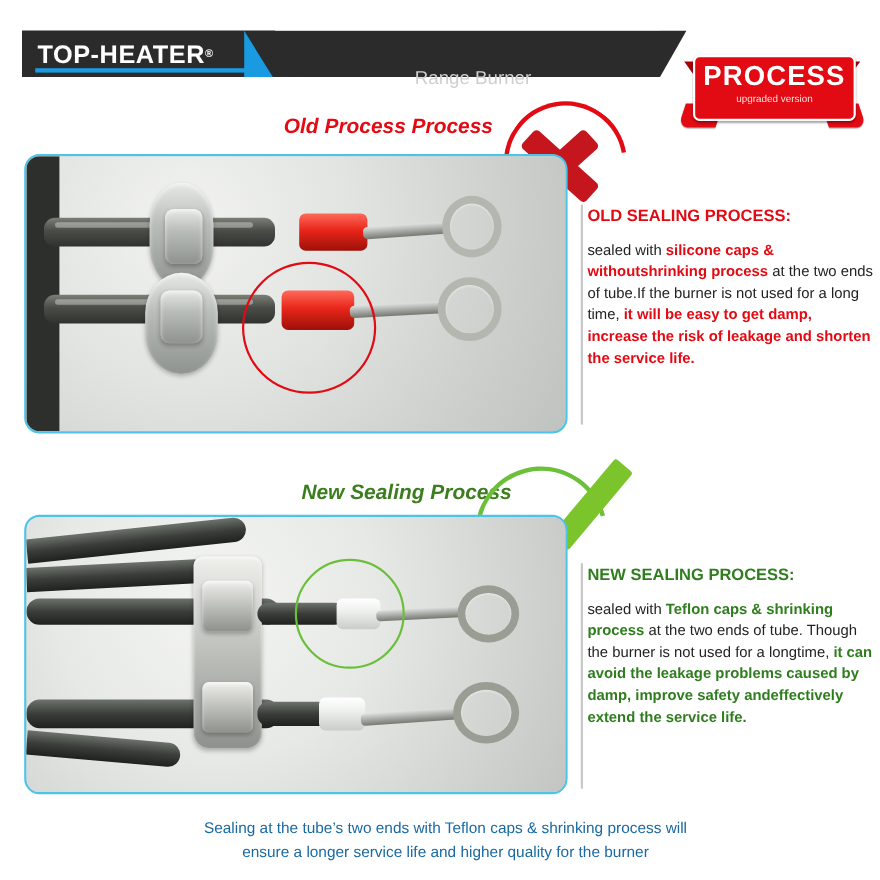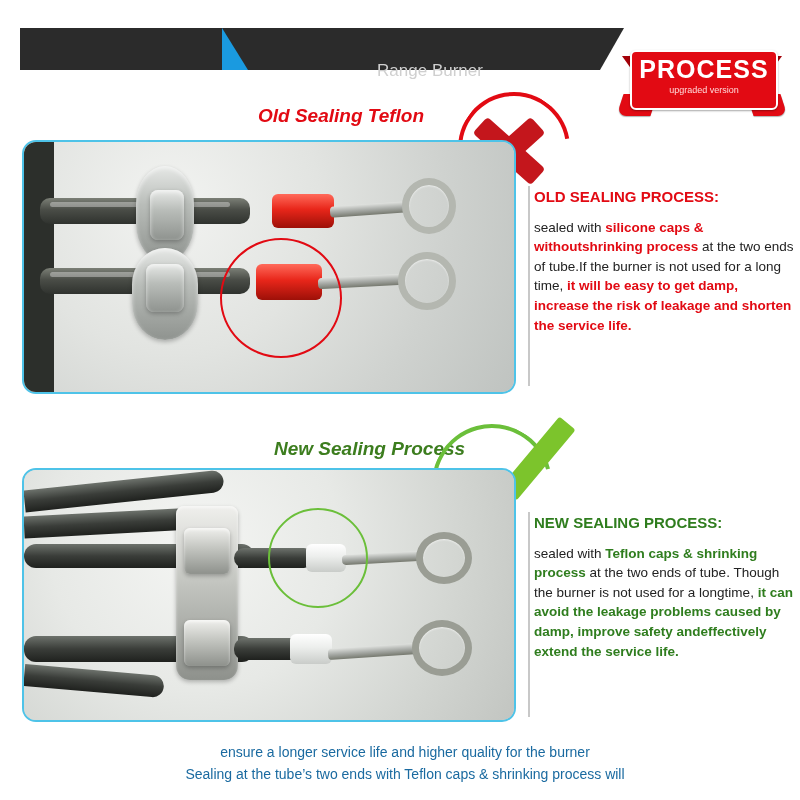--- a/index.html
+++ b/index.html
@@ -420,33 +420,40 @@
   .footer div { color: #1a6aa0; }
 </style>
 </head>
 <body>
 
 <div class="page">
 
   <div class="header-bar"></div>
   <div class="header-title">Range Burner</div>
   <div class="logo-blue-slash"></div>
+  <div class="logo-box">
+    <div class="logo-inner">
+      <span class="logo-text">TOP-HEATER</span>
+      <span class="logo-reg">®</span>
+    </div>
+    <div class="logo-underline"></div>
+  </div>
 
   <div class="upgrade">
     <div class="ribbon-tail-l"></div>
     <div class="ribbon-tail-r"></div>
     <div class="ribbon-fold-l"></div>
     <div class="ribbon-fold-r"></div>
     <div class="upgrade-body">
       <div class="upgrade-title">PROCESS</div>
       <div class="upgrade-sub">upgraded version</div>
     </div>
   </div>
 
-  <div class="old-heading">Old Sealing Teflon</div>
+  <div class="old-heading">Old Process Process</div>
 
   <div class="cross-mark">
     <div class="cross-arc"></div>
     <div class="cross-bar b1"></div>
     <div class="cross-bar b2"></div>
   </div>
 
   <div class="photo-panel" id="panel-old">
     <div class="old-photo">
       <div class="black-plate" style="left:0;top:0;width:30px;height:250px;"></div>
@@ -521,17 +528,17 @@
   </div>
 
   <div class="text-block" id="new-text">
     <div class="block-title new">NEW SEALING PROCESS:</div>
     <div class="body-text">
       <span>sealed with </span><span class="em-green">Teflon caps &amp; shrinking process</span><span> at the two ends of tube.  Though the burner is not used for  a longtime, </span><span class="em-green">it can avoid  the leakage problems caused  by damp, improve safety andeffectively extend the service life.</span>
     </div>
   </div>
 
   <div class="footer">
+    <div>Sealing  at  the  tube’s  two ends  with Teflon caps  &amp;  shrinking process will</div>
     <div>ensure a longer service life and higher quality for the burner</div>
-    <div>Sealing  at  the  tube’s  two ends  with Teflon caps  &amp;  shrinking process will</div>
   </div>
 
 </div>
 
 </body></html>

